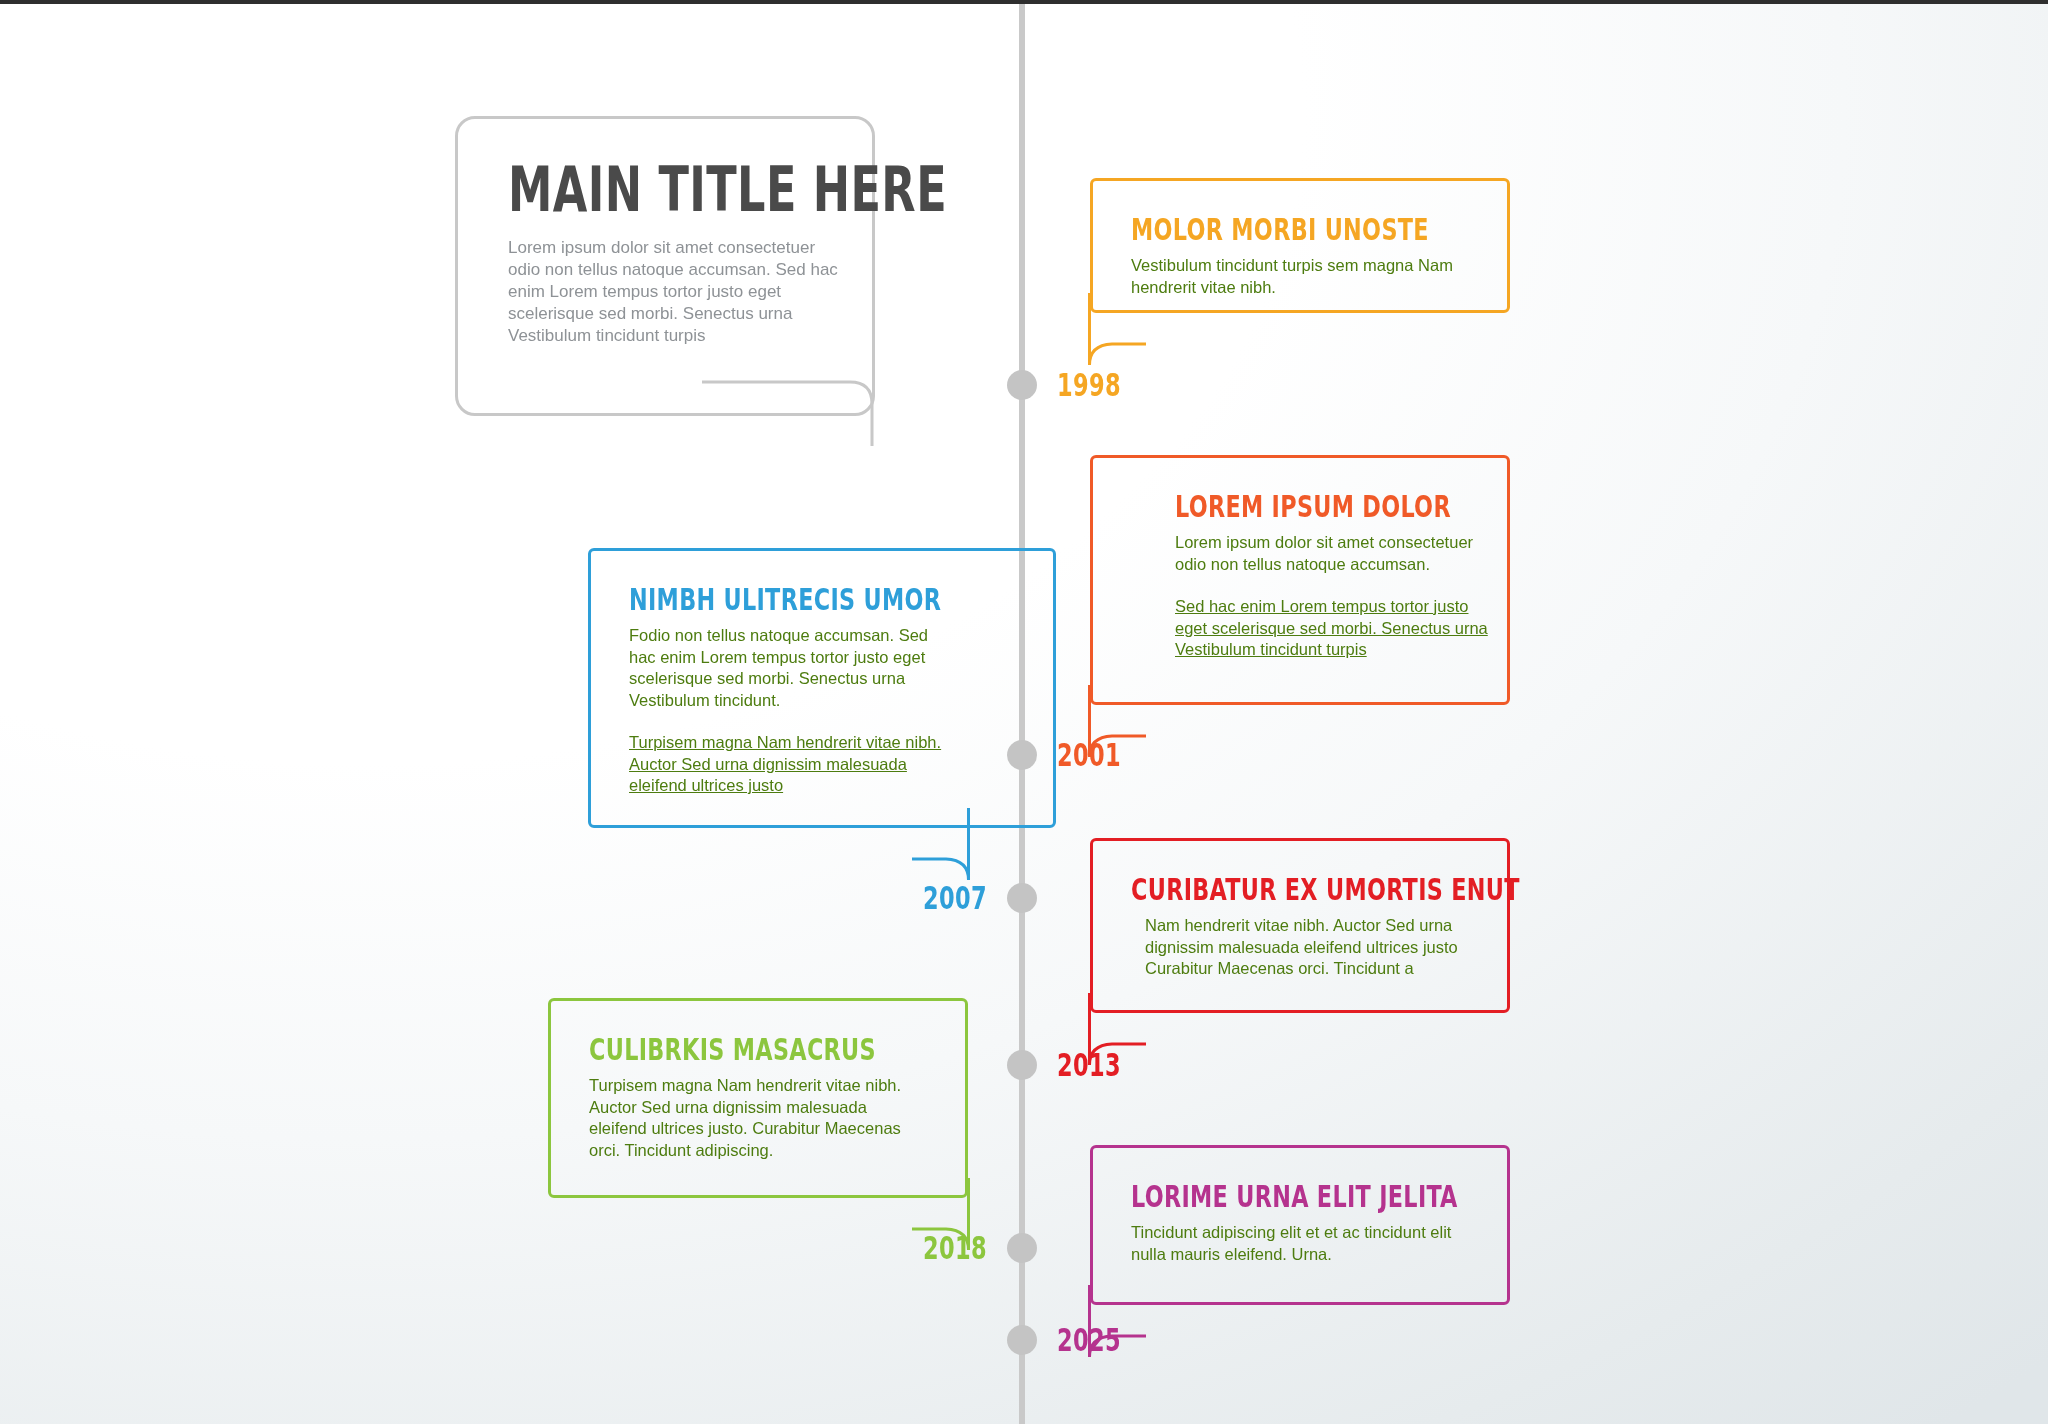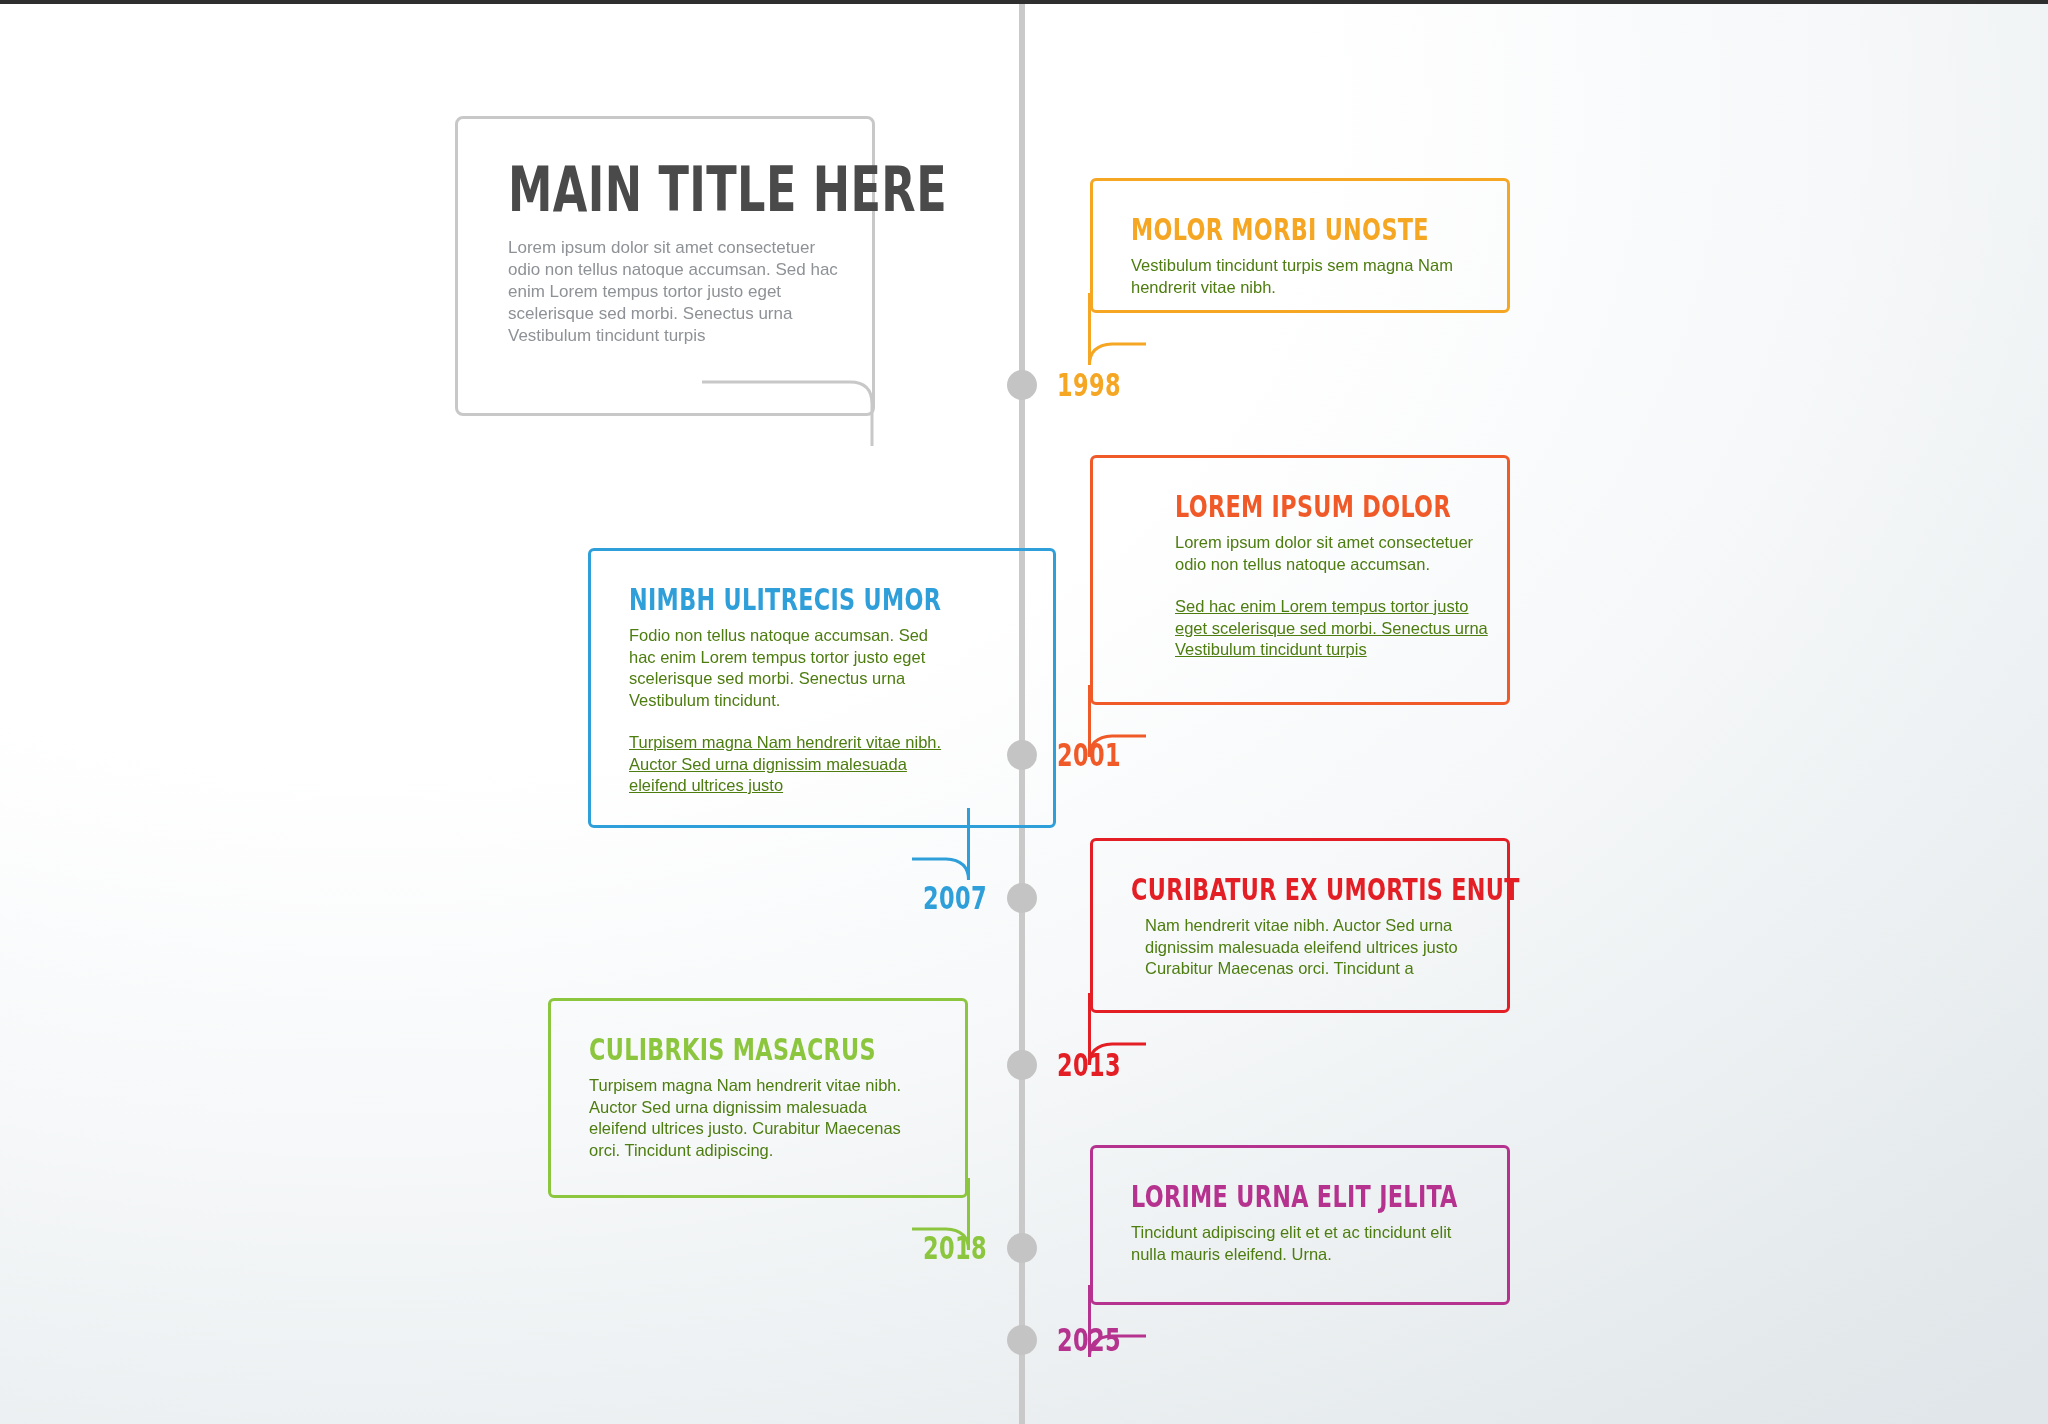--- a/index.html
+++ b/index.html
@@ -73,21 +73,21 @@
   }
   .b-body p + p{ margin-top:21px;text-decoration:underline; }
 
   
   .tail{ position:absolute; z-index:8; overflow:visible; }
 
   
   #main-card{
     position:absolute;
     left:455px; top:116px; width:420px; height:300px;
-    border:3px solid #c8c8c8; border-radius:8px;
+    border:3px solid #c8c8c8; border-radius:20px;
     z-index:8;
   }
   #main-title{
     position:absolute; left:50px; top:40px;
     font-family:"DejaVu Sans Condensed","Liberation Sans Narrow","Liberation Sans", sans-serif;
     font-weight:bold;
     font-size:62px; line-height:62px;
     letter-spacing:0.5px;
     color:#4a4a4a;
     transform:scaleX(0.80); transform-origin:left center;

